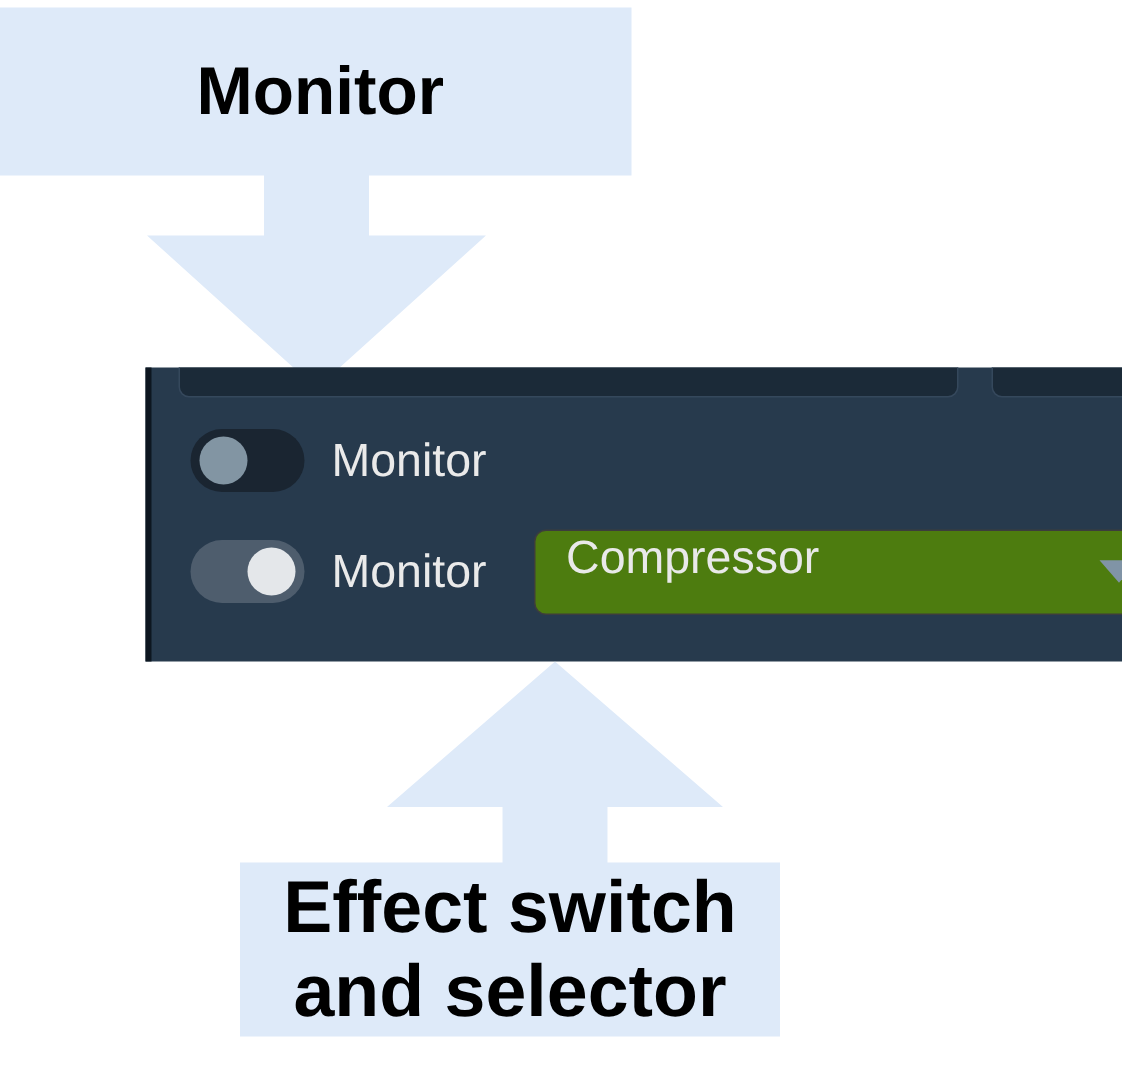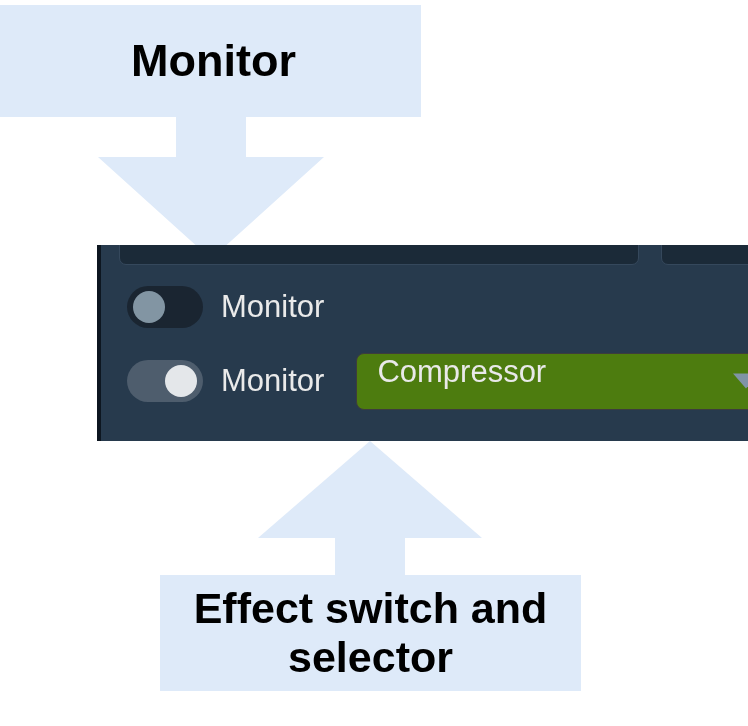--- a/index.html
+++ b/index.html
@@ -33,23 +33,23 @@
     top: 5px;
     width: 421px;
     height: 112px;
     font-size: 45px;
     justify-content: flex-start;
     padding-left: 131px;
   }
   #callout-bottom {
     left: 160px;
     top: 575px;
-    width: 421px;
+    width: 360px;
     height: 116px;
-    font-size: 43px;
+    font-size: 49px;
     padding: 0 0;
   }
 
   .arrow {
     position: absolute;
     pointer-events: none;
   }
   #arrow-down {
     left: 98px;
     top: 116px;

